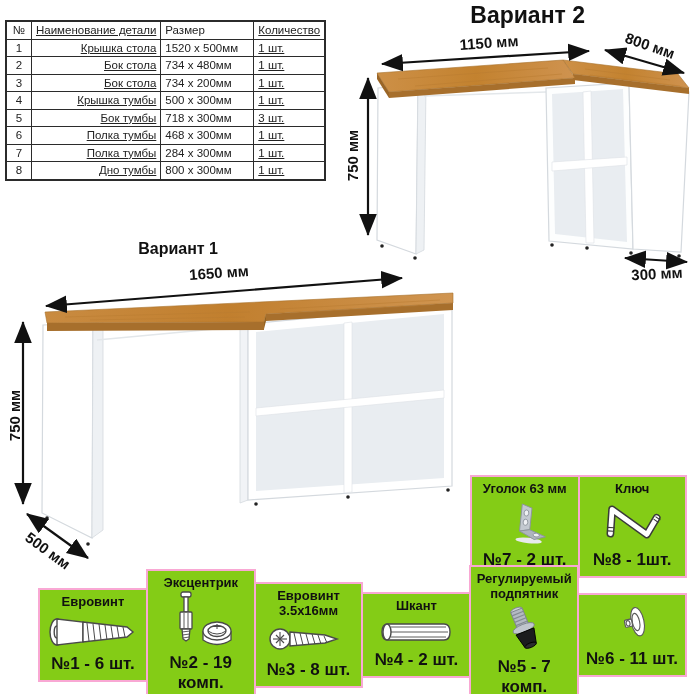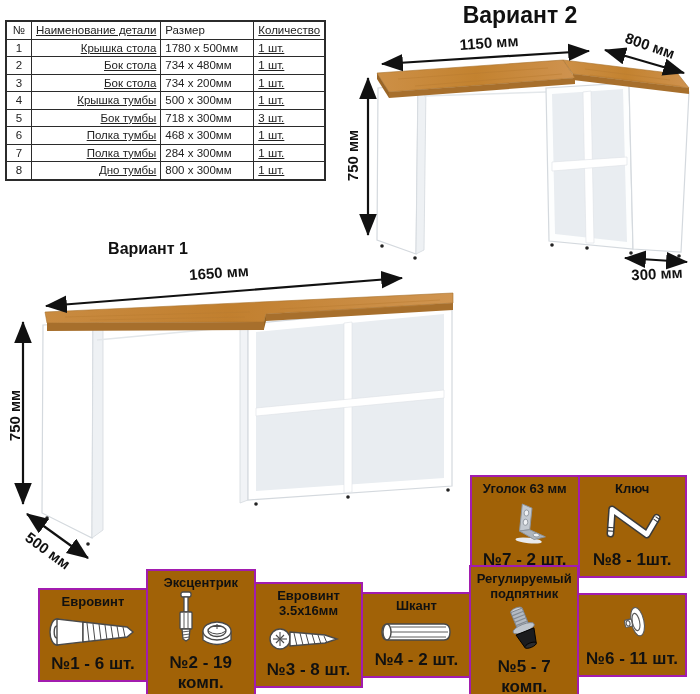--- a/index.html
+++ b/index.html
@@ -9,30 +9,30 @@
   #parts-table{position:absolute;left:5px;top:20px;border-collapse:collapse;
                font-size:11.5px;color:#222;}
   #parts-table td,#parts-table th{border:1px solid #2b2b2b;padding:1px 4px;height:14.5px;
                font-weight:normal;white-space:nowrap;}
   #parts-table{border:2px solid #2b2b2b;}
   .col-num{width:16px;text-align:center;}
   .col-name{width:116px;text-align:right;text-decoration:underline;}
   .col-size{width:84px;text-align:left;}
   .col-qty{width:62px;text-align:left;text-decoration:underline;}
   
-  .variant-title{position:absolute;font-weight:bold;text-align:center;color:#111;}
+  .variant-title{position:absolute;font-weight:bold;text-align:right;color:#111;}
   #v2-title{left:455px;top:2px;width:130px;font-size:23px;}
   #v1-title{left:78px;top:240px;width:140px;font-size:16px;}
   .dim-label{position:absolute;font-weight:bold;font-size:15px;text-align:center;
              color:#111;white-space:nowrap;}
   
   .hw-row{position:absolute;display:flex;}
   #hw-accessories{left:470px;top:475px;width:217px;height:103px;}
   #hw-fasteners{left:38px;top:578px;width:649px;height:114px;align-items:center;}
-  .hw-box{flex:1;border:2px solid #a21caf;background:#a16207;display:flex;
+  .hw-box{flex:1;border:2px solid #f9a8d4;background:#84cc16;display:flex;
           flex-direction:column;align-items:center;box-sizing:border-box;}
   .hw-box + .hw-box{margin-left:-2px;}
   .hw-title{font-weight:bold;font-size:13px;line-height:1.12;text-align:center;
             padding:5px 3px 0 3px;color:#111;}
   .hw-icon{flex:1;display:flex;align-items:center;justify-content:center;width:100%;}
   .hw-count{font-weight:bold;font-size:17px;text-align:center;padding:0 2px 6px 2px;color:#111;}
   svg{display:block;}
   .drawing{position:absolute;}
 </style>
 </head>
@@ -44,21 +44,21 @@
     <tbody>
         <tr>
       <th class="col-num">№</th>
       <th class="col-name">Наименование детали</th>
       <th class="col-size">Размер</th>
       <th class="col-qty">Количество</th>
     </tr>
     <tr>
       <td class="col-num">1</td>
       <td class="col-name">Крышка стола</td>
-      <td class="col-size">1780 x 500мм</td>
+      <td class="col-size">1520 x 500мм</td>
       <td class="col-qty">1 шт.</td>
     </tr>
     <tr>
       <td class="col-num">2</td>
       <td class="col-name">Бок стола</td>
       <td class="col-size">734 x 480мм</td>
       <td class="col-qty">1 шт.</td>
     </tr>
     <tr>
       <td class="col-num">3</td>

